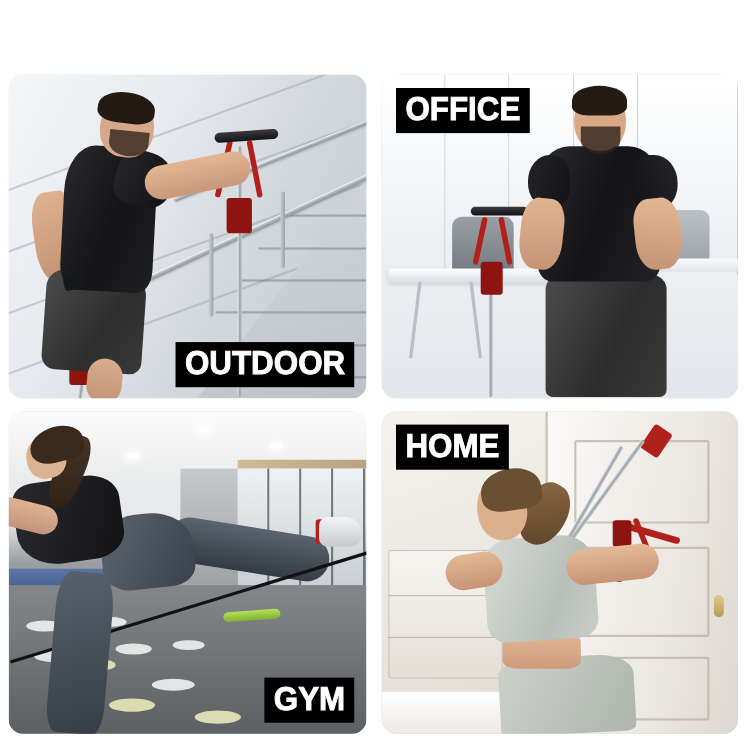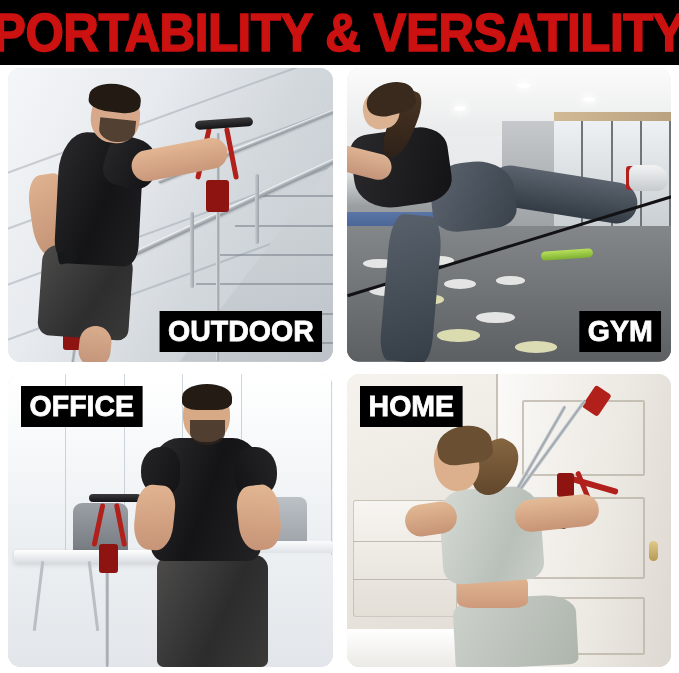--- a/index.html
+++ b/index.html
@@ -427,23 +427,20 @@
     position:absolute; left:33%; top:76%; width:38%; height:24%;
     background:linear-gradient(120deg,#ccd2cb,#aeb5ad);
     border-radius:22% 26% 8% 8%; transform:rotate(-3deg);
   }
 </style>
 </head>
 <body>
 
 <div id="poster">
 
-  <div class="header-bar">
-    <div class="header-title">PORTABILITY &amp; VERSATILITY</div>
-  </div>
 
   <div class="grid">
 
     <div class="panel">
       <div class="scene">
         <div class="p1-bg"></div>
         <div class="p1-wallline" style="top:14%;"></div>
         <div class="p1-wallline" style="top:33%;"></div>
         <div class="p1-wallline" style="top:52%;"></div>
         <div class="p1-wallline" style="top:71%;"></div>
@@ -479,20 +476,62 @@
         <div class="p1-leg"></div>
         <div class="p1-torso"></div>
         <div class="p1-sleeve"></div>
         <div class="p1-armfront"></div>
         <div class="p1-head"></div>
         <div class="p1-hair"></div>
         <div class="p1-beard"></div>
         <div class="p1-watch"></div>
       </div>
       <div class="badge br">OUTDOOR</div>
+    </div>
+
+    <div class="panel">
+      <div class="scene">
+        <div class="p2-bg"></div>
+        <div class="p2-wallpanel" style="left:0;   width:18%;"></div>
+        <div class="p2-wallpanel" style="left:18%; width:18%;"></div>
+        <div class="p2-wallpanel" style="left:36%; width:18%;"></div>
+        <div class="p2-wallpanel" style="left:54%; width:18%;"></div>
+        <div class="p2-wallpanel" style="left:72%; width:28%;"></div>
+
+        <div class="p2-chair2"></div>
+        <div class="p2-desk2"></div>
+        <div class="p2-chair"></div>
+        <div class="p2-desk"></div>
+        <div class="p2-leg" style="left:9%;  top:64%;"></div>
+        <div class="p2-leg" style="left:26%; top:64%; transform:rotate(-7deg);"></div>
+        <div class="p2-leg" style="left:56%; top:64%;"></div>
+
+        <div class="tube" style="left:30%; top:58%; height:42%;"></div>
+        <div class="band" style="left:27%; top:44%; width:5px; height:15%; transform:rotate(12deg);"></div>
+        <div class="band" style="left:34%; top:44%; width:5px; height:15%; transform:rotate(-11deg);"></div>
+        <div class="grip" style="left:25%; top:41%; width:16%; height:8px;"></div>
+        <div class="band-dark" style="left:28%; top:58%; width:6%; height:10%;"></div>
+
+        <div class="tube" style="left:61%; top:58%; height:42%;"></div>
+        <div class="band" style="left:58%; top:42%; width:5px; height:16%; transform:rotate(12deg);"></div>
+        <div class="band" style="left:65%; top:42%; width:5px; height:16%; transform:rotate(-11deg);"></div>
+        <div class="grip" style="left:56%; top:39%; width:16%; height:8px;"></div>
+        <div class="band-dark" style="left:59%; top:57%; width:6%; height:10%;"></div>
+
+        <div class="p2-shorts"></div>
+        <div class="p2-torso"></div>
+        <div class="p2-shoulderL"></div>
+        <div class="p2-shoulderR"></div>
+        <div class="p2-armL"></div>
+        <div class="p2-armR"></div>
+        <div class="p2-head"></div>
+        <div class="p2-hair"></div>
+        <div class="p2-beard"></div>
+      </div>
+      <div class="badge tl">OFFICE</div>
     </div>
 
     <div class="panel">
       <div class="scene">
         <div class="p3-bg"></div>
         <div class="p3-ceiling"></div>
         <div class="p3-downlight" style="left:17%; top:8%;"></div>
         <div class="p3-downlight" style="left:33%; top:13%;"></div>
         <div class="p3-downlight" style="left:53%; top:5%;"></div>
         <div class="p3-downlight" style="left:73%; top:10%;"></div>
@@ -530,62 +569,20 @@
         <div class="p3-armf"></div>
         <div class="p3-pony"></div>
         <div class="p3-head"></div>
         <div class="p3-hair"></div>
       </div>
       <div class="badge br">GYM</div>
     </div>
 
     <div class="panel">
       <div class="scene">
-        <div class="p2-bg"></div>
-        <div class="p2-wallpanel" style="left:0;   width:18%;"></div>
-        <div class="p2-wallpanel" style="left:18%; width:18%;"></div>
-        <div class="p2-wallpanel" style="left:36%; width:18%;"></div>
-        <div class="p2-wallpanel" style="left:54%; width:18%;"></div>
-        <div class="p2-wallpanel" style="left:72%; width:28%;"></div>
-
-        <div class="p2-chair2"></div>
-        <div class="p2-desk2"></div>
-        <div class="p2-chair"></div>
-        <div class="p2-desk"></div>
-        <div class="p2-leg" style="left:9%;  top:64%;"></div>
-        <div class="p2-leg" style="left:26%; top:64%; transform:rotate(-7deg);"></div>
-        <div class="p2-leg" style="left:56%; top:64%;"></div>
-
-        <div class="tube" style="left:30%; top:58%; height:42%;"></div>
-        <div class="band" style="left:27%; top:44%; width:5px; height:15%; transform:rotate(12deg);"></div>
-        <div class="band" style="left:34%; top:44%; width:5px; height:15%; transform:rotate(-11deg);"></div>
-        <div class="grip" style="left:25%; top:41%; width:16%; height:8px;"></div>
-        <div class="band-dark" style="left:28%; top:58%; width:6%; height:10%;"></div>
-
-        <div class="tube" style="left:61%; top:58%; height:42%;"></div>
-        <div class="band" style="left:58%; top:42%; width:5px; height:16%; transform:rotate(12deg);"></div>
-        <div class="band" style="left:65%; top:42%; width:5px; height:16%; transform:rotate(-11deg);"></div>
-        <div class="grip" style="left:56%; top:39%; width:16%; height:8px;"></div>
-        <div class="band-dark" style="left:59%; top:57%; width:6%; height:10%;"></div>
-
-        <div class="p2-shorts"></div>
-        <div class="p2-torso"></div>
-        <div class="p2-shoulderL"></div>
-        <div class="p2-shoulderR"></div>
-        <div class="p2-armL"></div>
-        <div class="p2-armR"></div>
-        <div class="p2-head"></div>
-        <div class="p2-hair"></div>
-        <div class="p2-beard"></div>
-      </div>
-      <div class="badge tl">OFFICE</div>
-    </div>
-
-    <div class="panel">
-      <div class="scene">
         <div class="p4-bg"></div>
         <div class="p4-door"></div>
         <div class="p4-panelbox" style="right:8%;  top:9%;  width:38%; height:26%;"></div>
         <div class="p4-panelbox" style="right:8%;  top:42%; width:38%; height:28%;"></div>
         <div class="p4-panelbox" style="right:8%;  top:76%; width:38%; height:20%;"></div>
         <div class="p4-knob"></div>
 
         <div class="p4-cab"></div>
         <div class="p4-cabline" style="top:57%;"></div>
         <div class="p4-cabline" style="top:70%;"></div>

